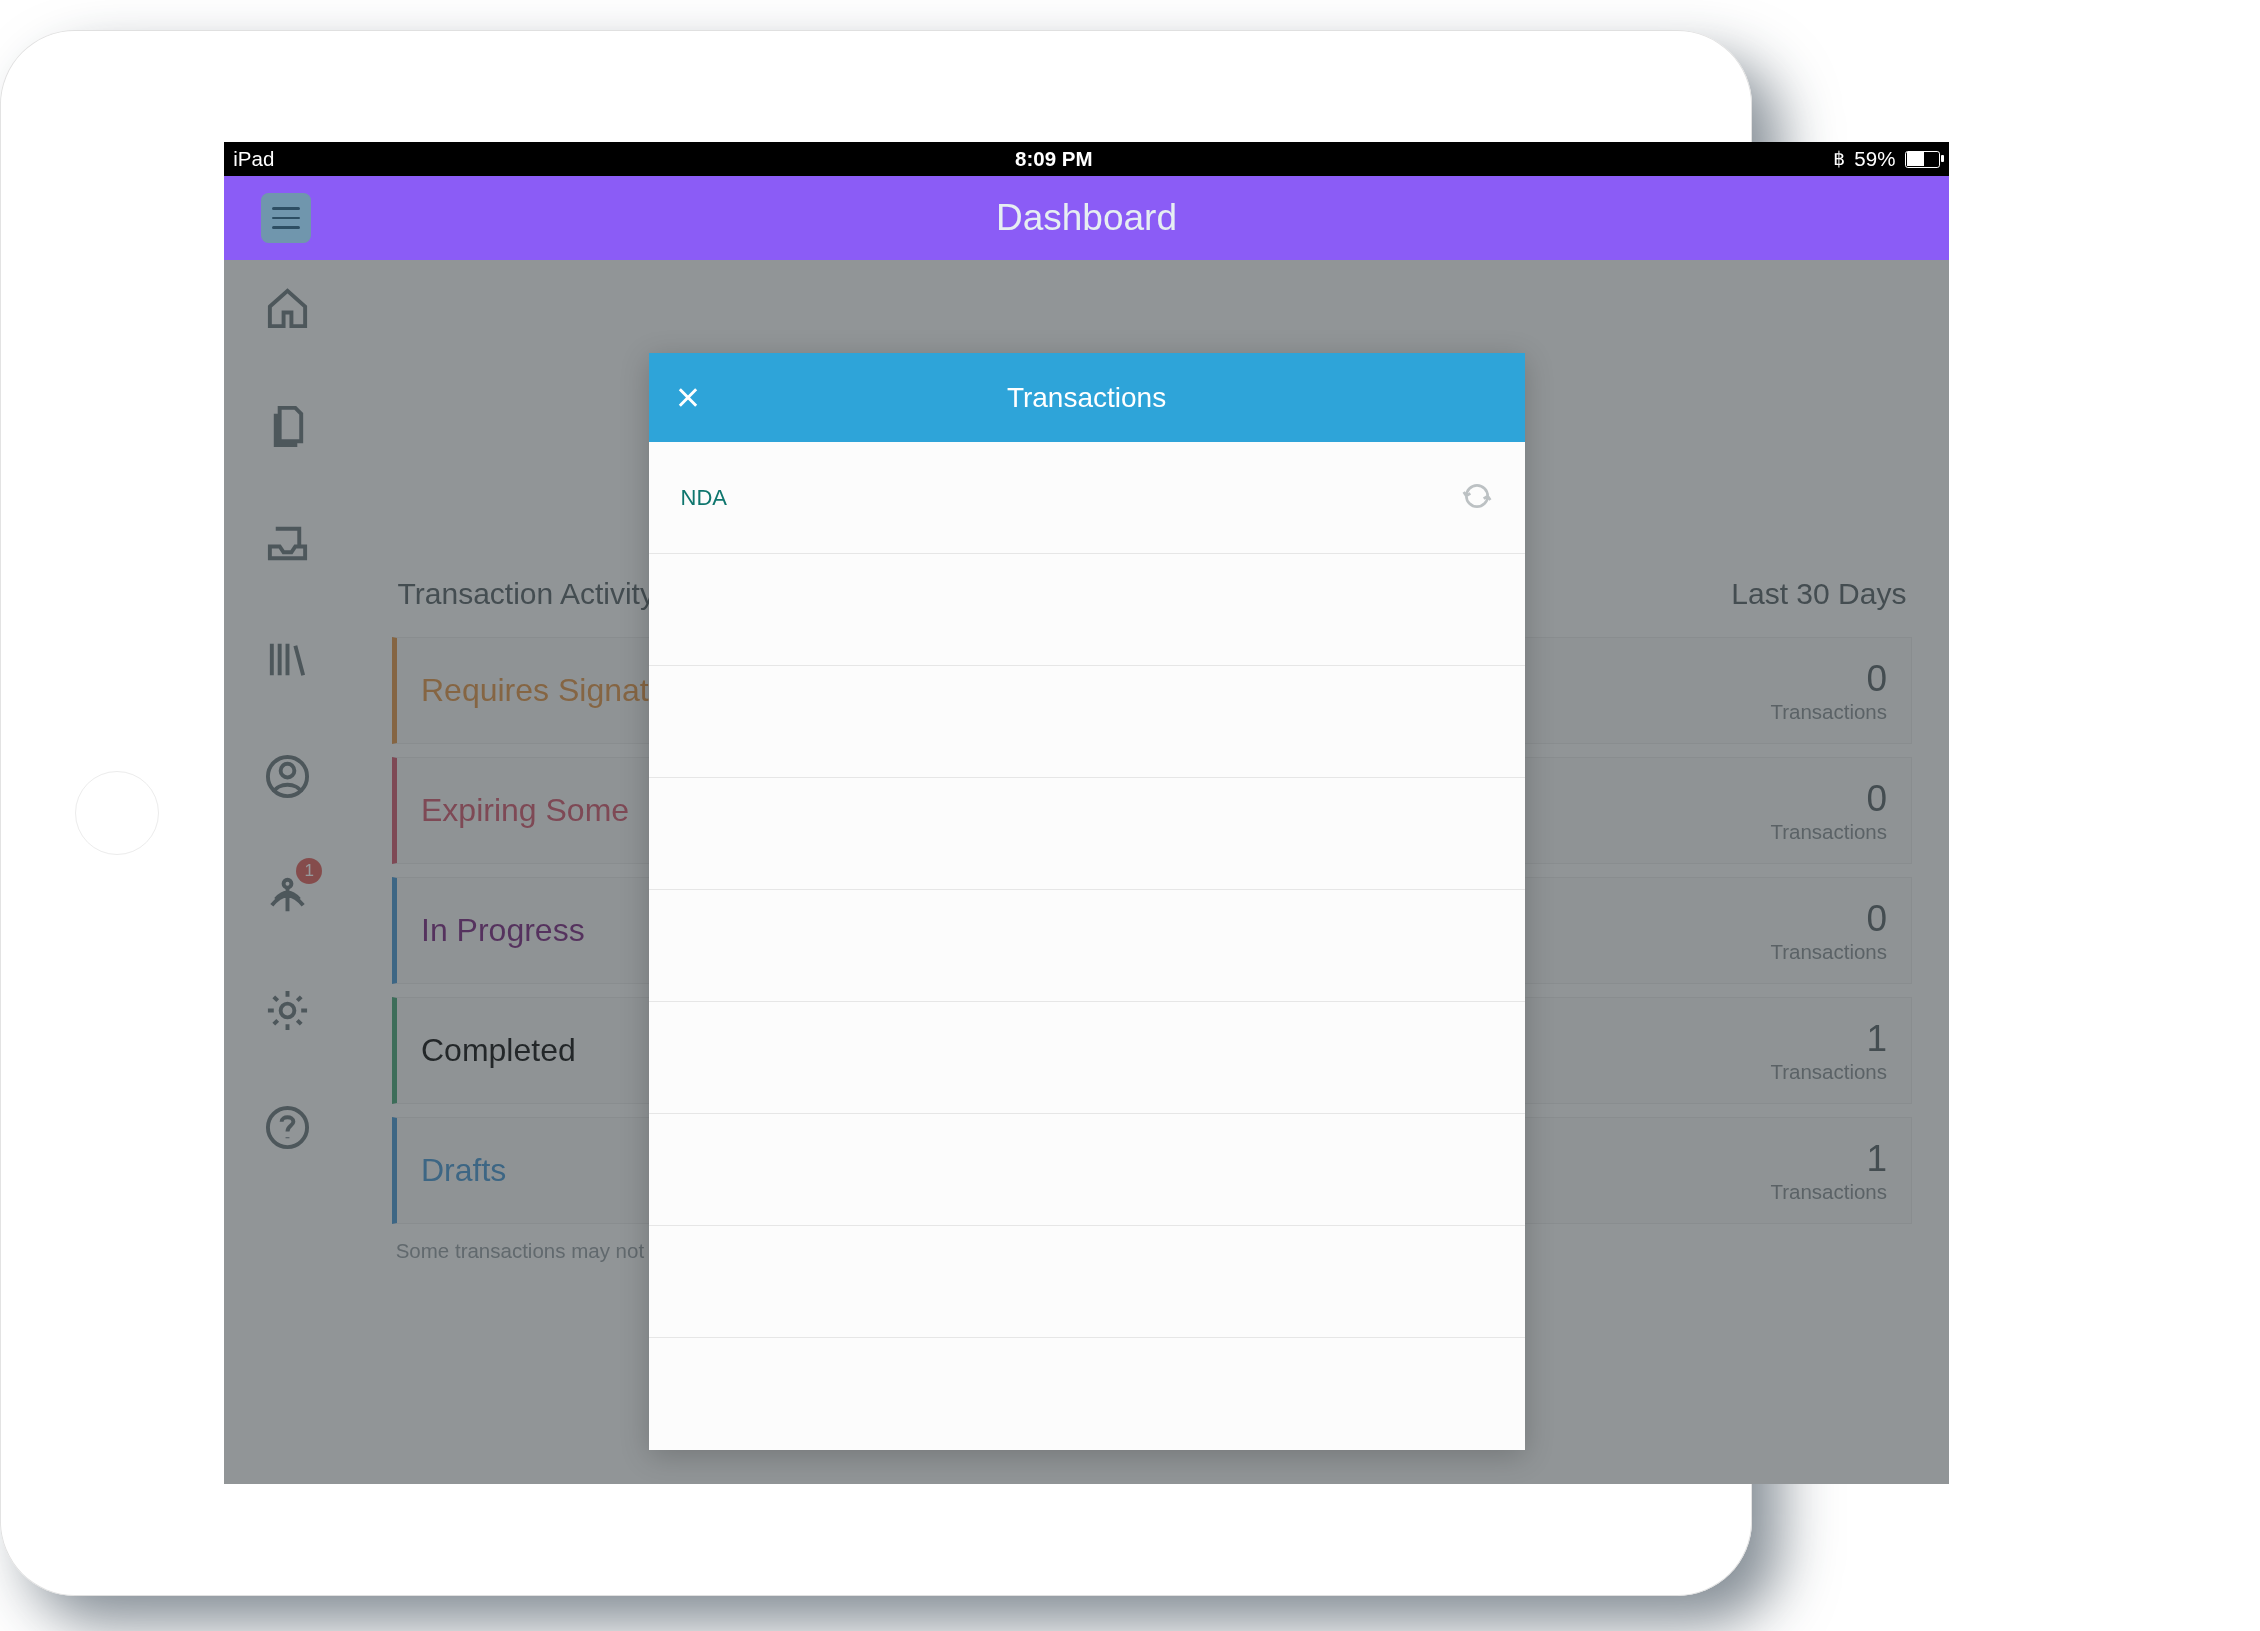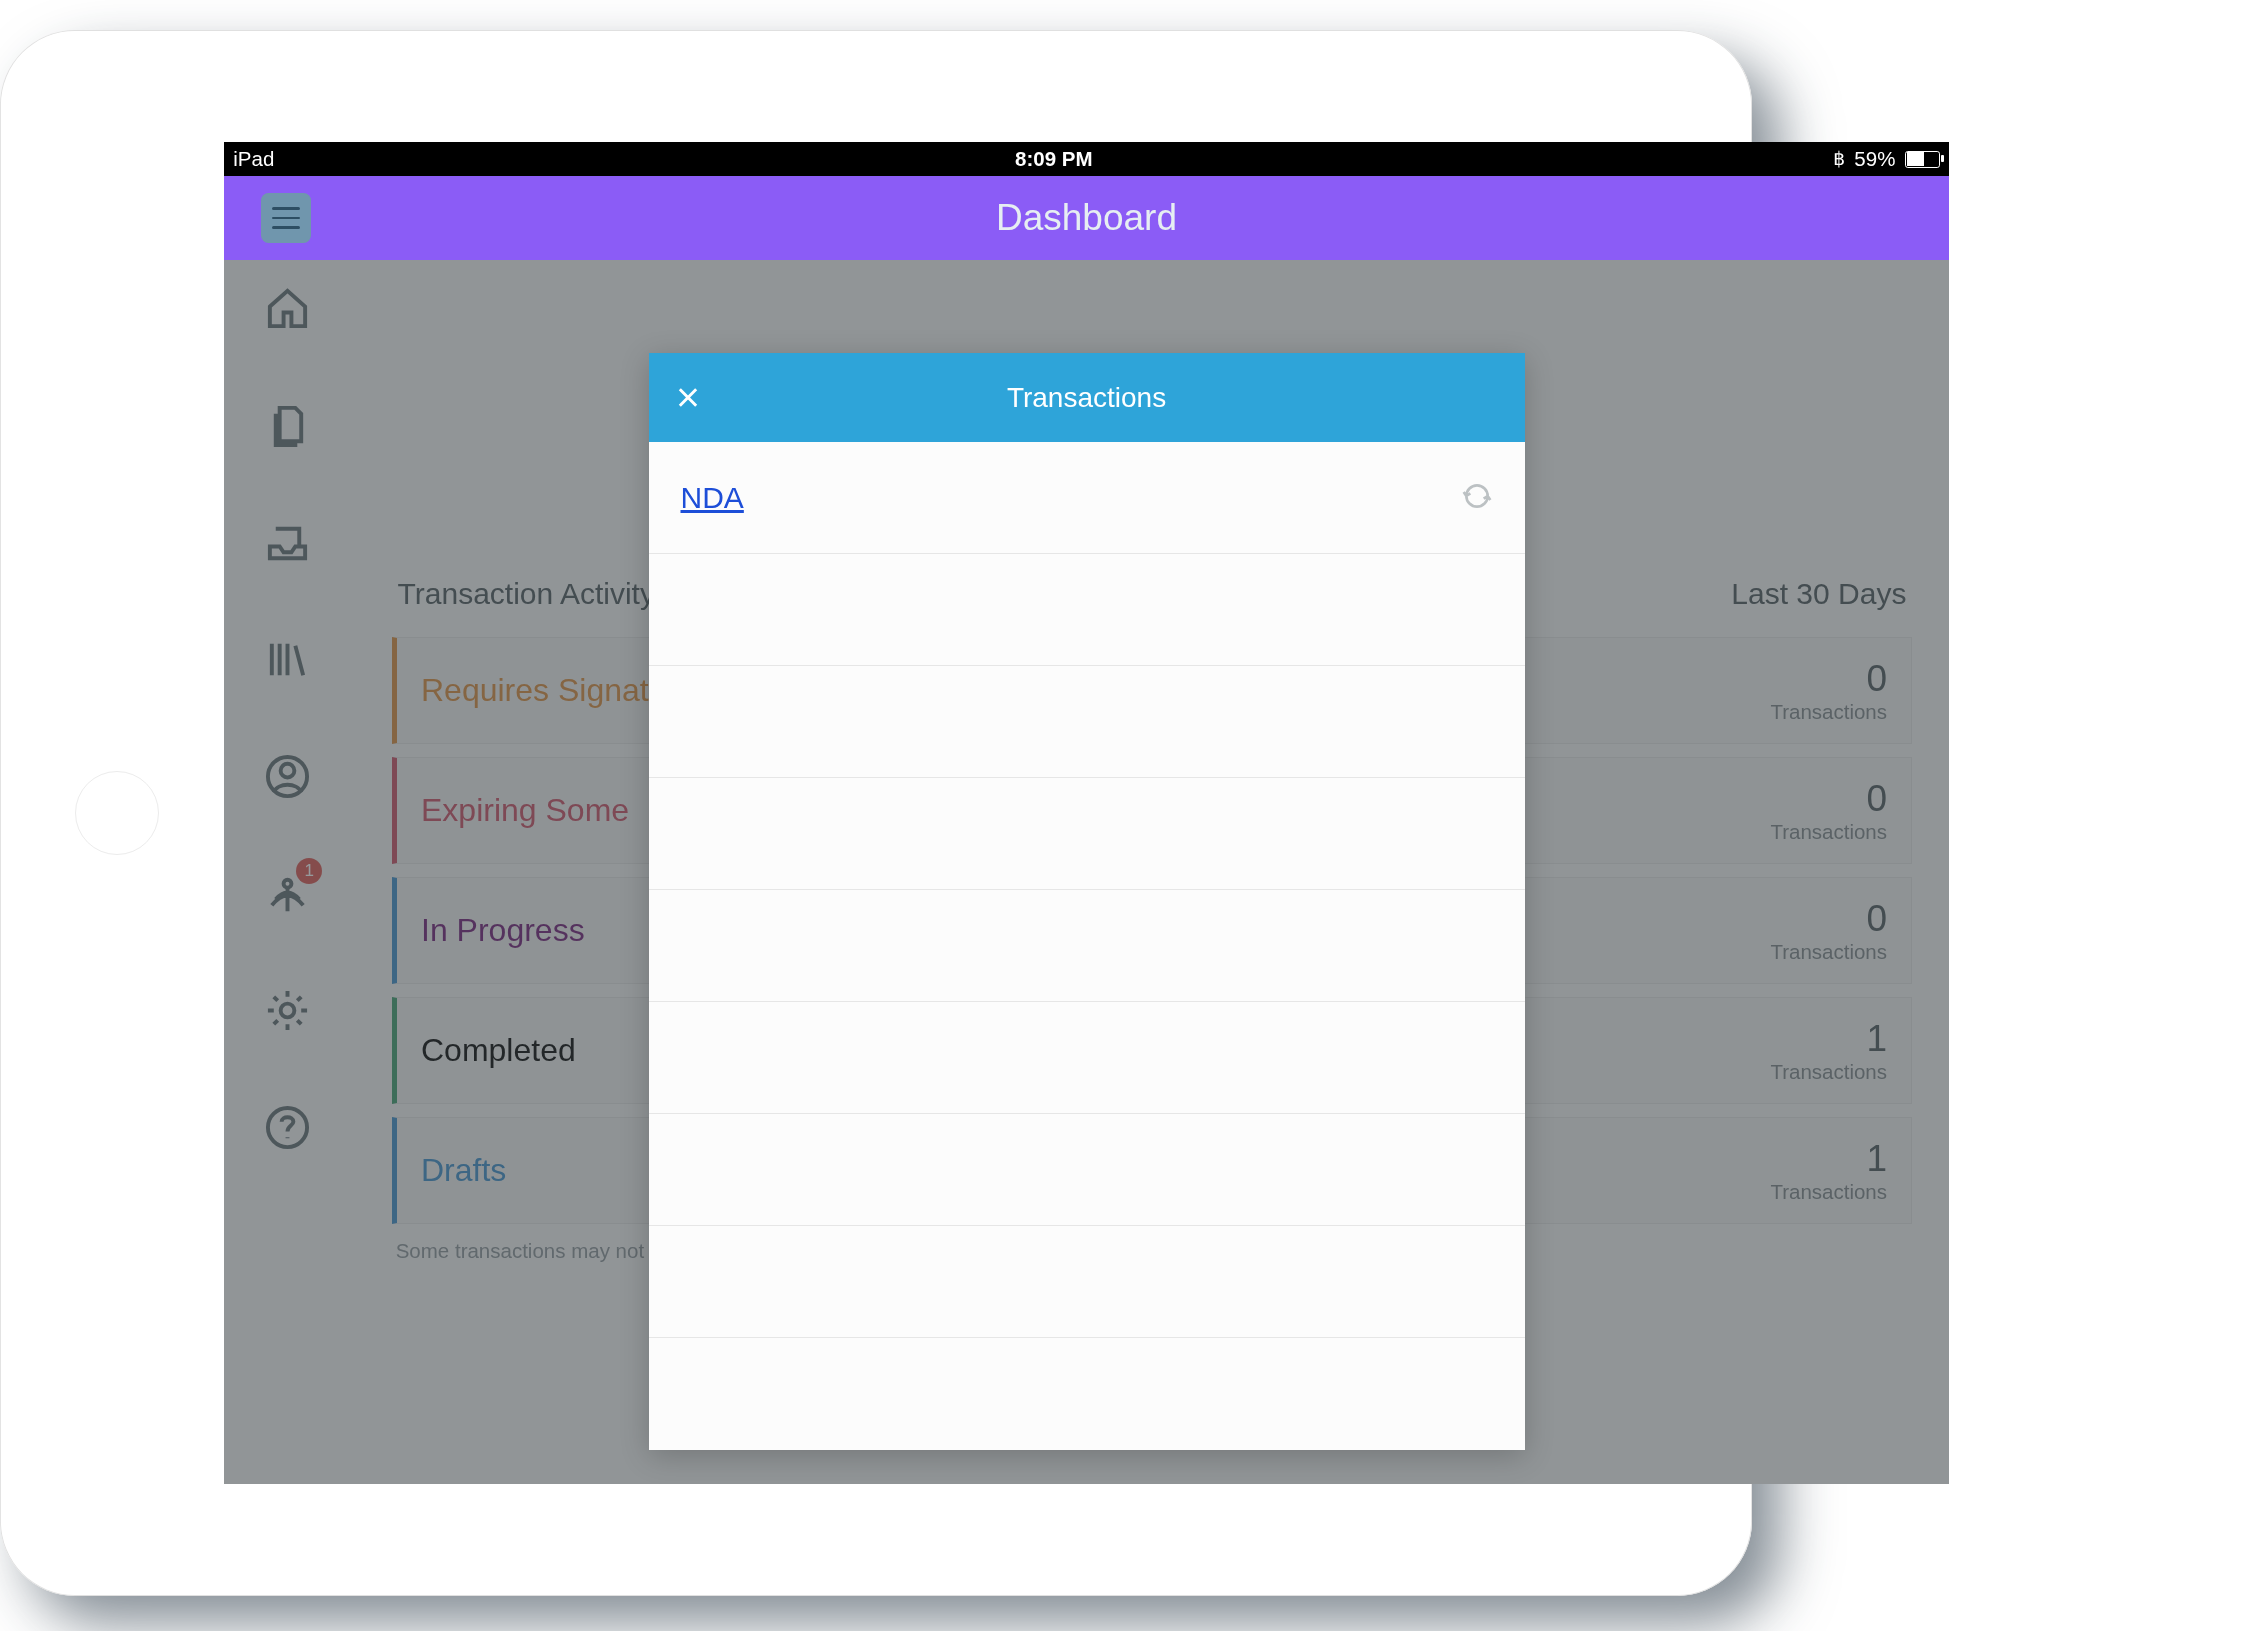--- a/index.html
+++ b/index.html
@@ -159,21 +159,21 @@
     cursor:pointer;
   }
   .modal-close svg { stroke:#fff; stroke-width:2.5; }
   .modal-list { }
   .modal-row {
     height: 112px;
     border-bottom:0.9px solid #e6e6e6;
     display:flex; align-items:center; justify-content:space-between;
     padding: 0 32px;
   }
-  .modal-row .mlabel { font-size: 30px; color:#1d4ed8;text-decoration:underline; }
+  .modal-row .mlabel { font-size: 22px; color:#0f766e; }
   .modal-row .sync { opacity:.45; }
   .modal-row .sync svg { stroke:#6f7a80; fill:none; stroke-width:2; }
 </style>
 </head>
 <body>
 
 <div class="tablet-frame">
   <div class="tablet-home-btn"></div>
   <div class="tablet-camera"></div>
 

